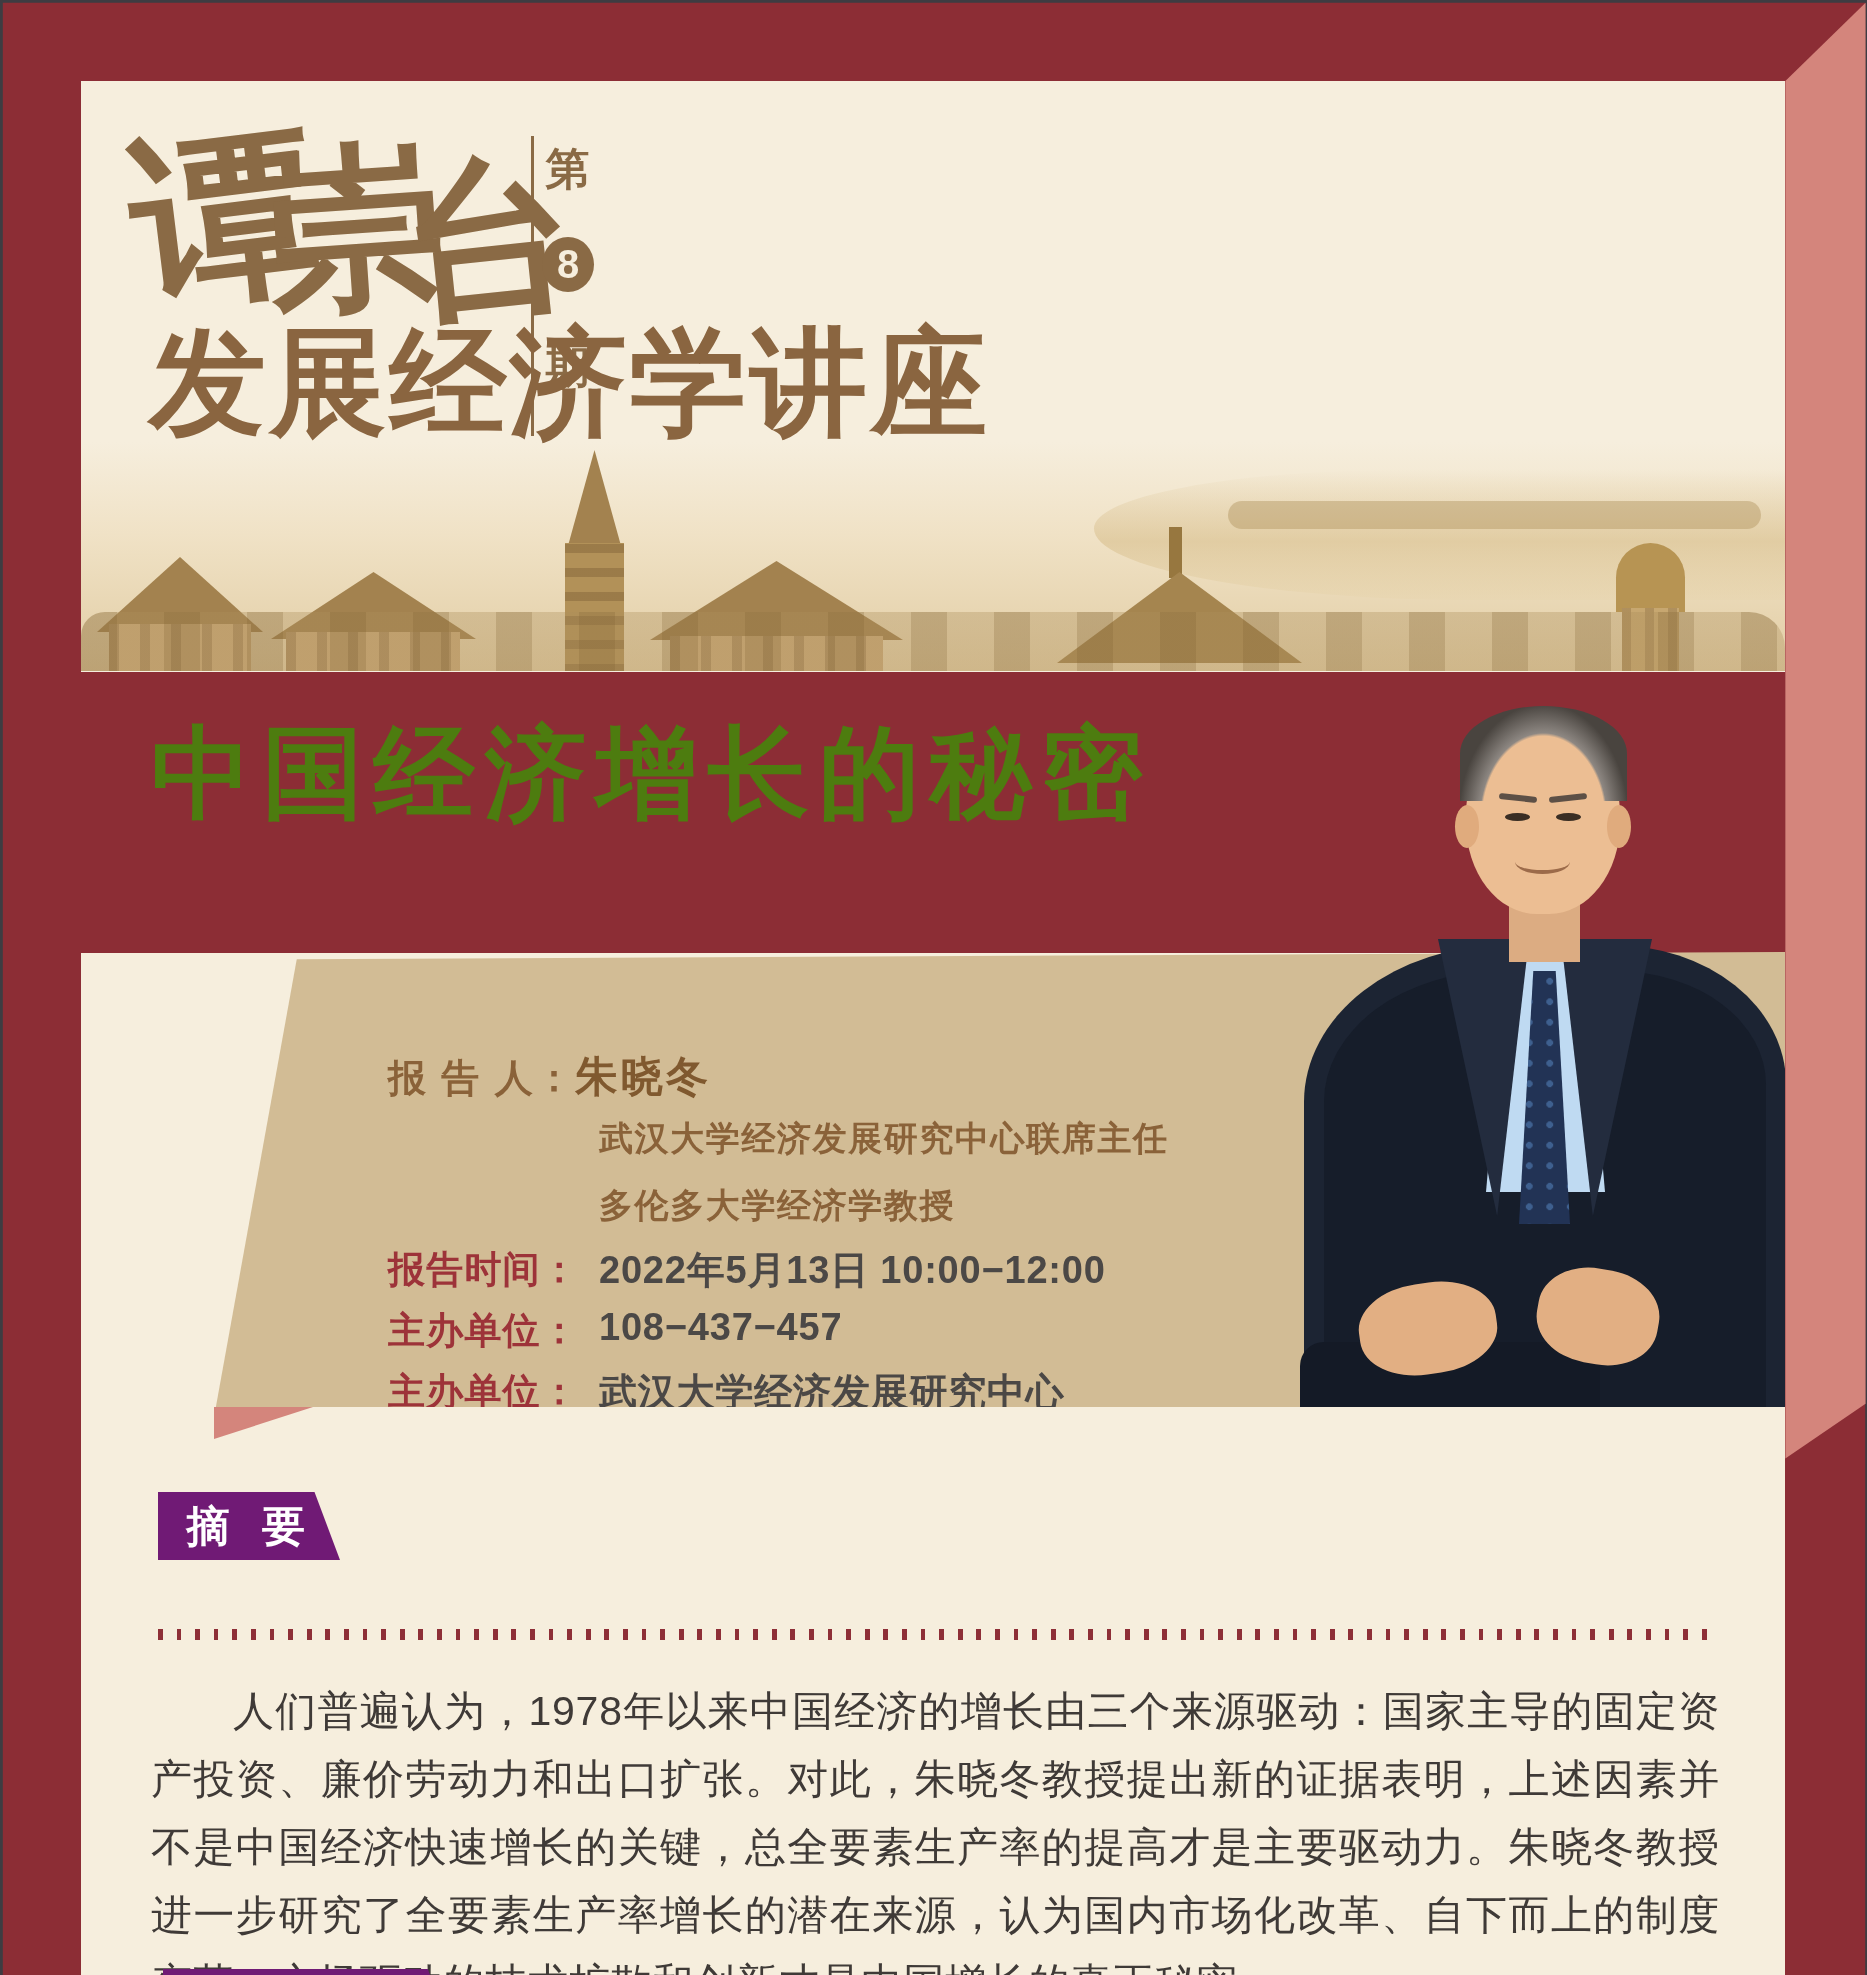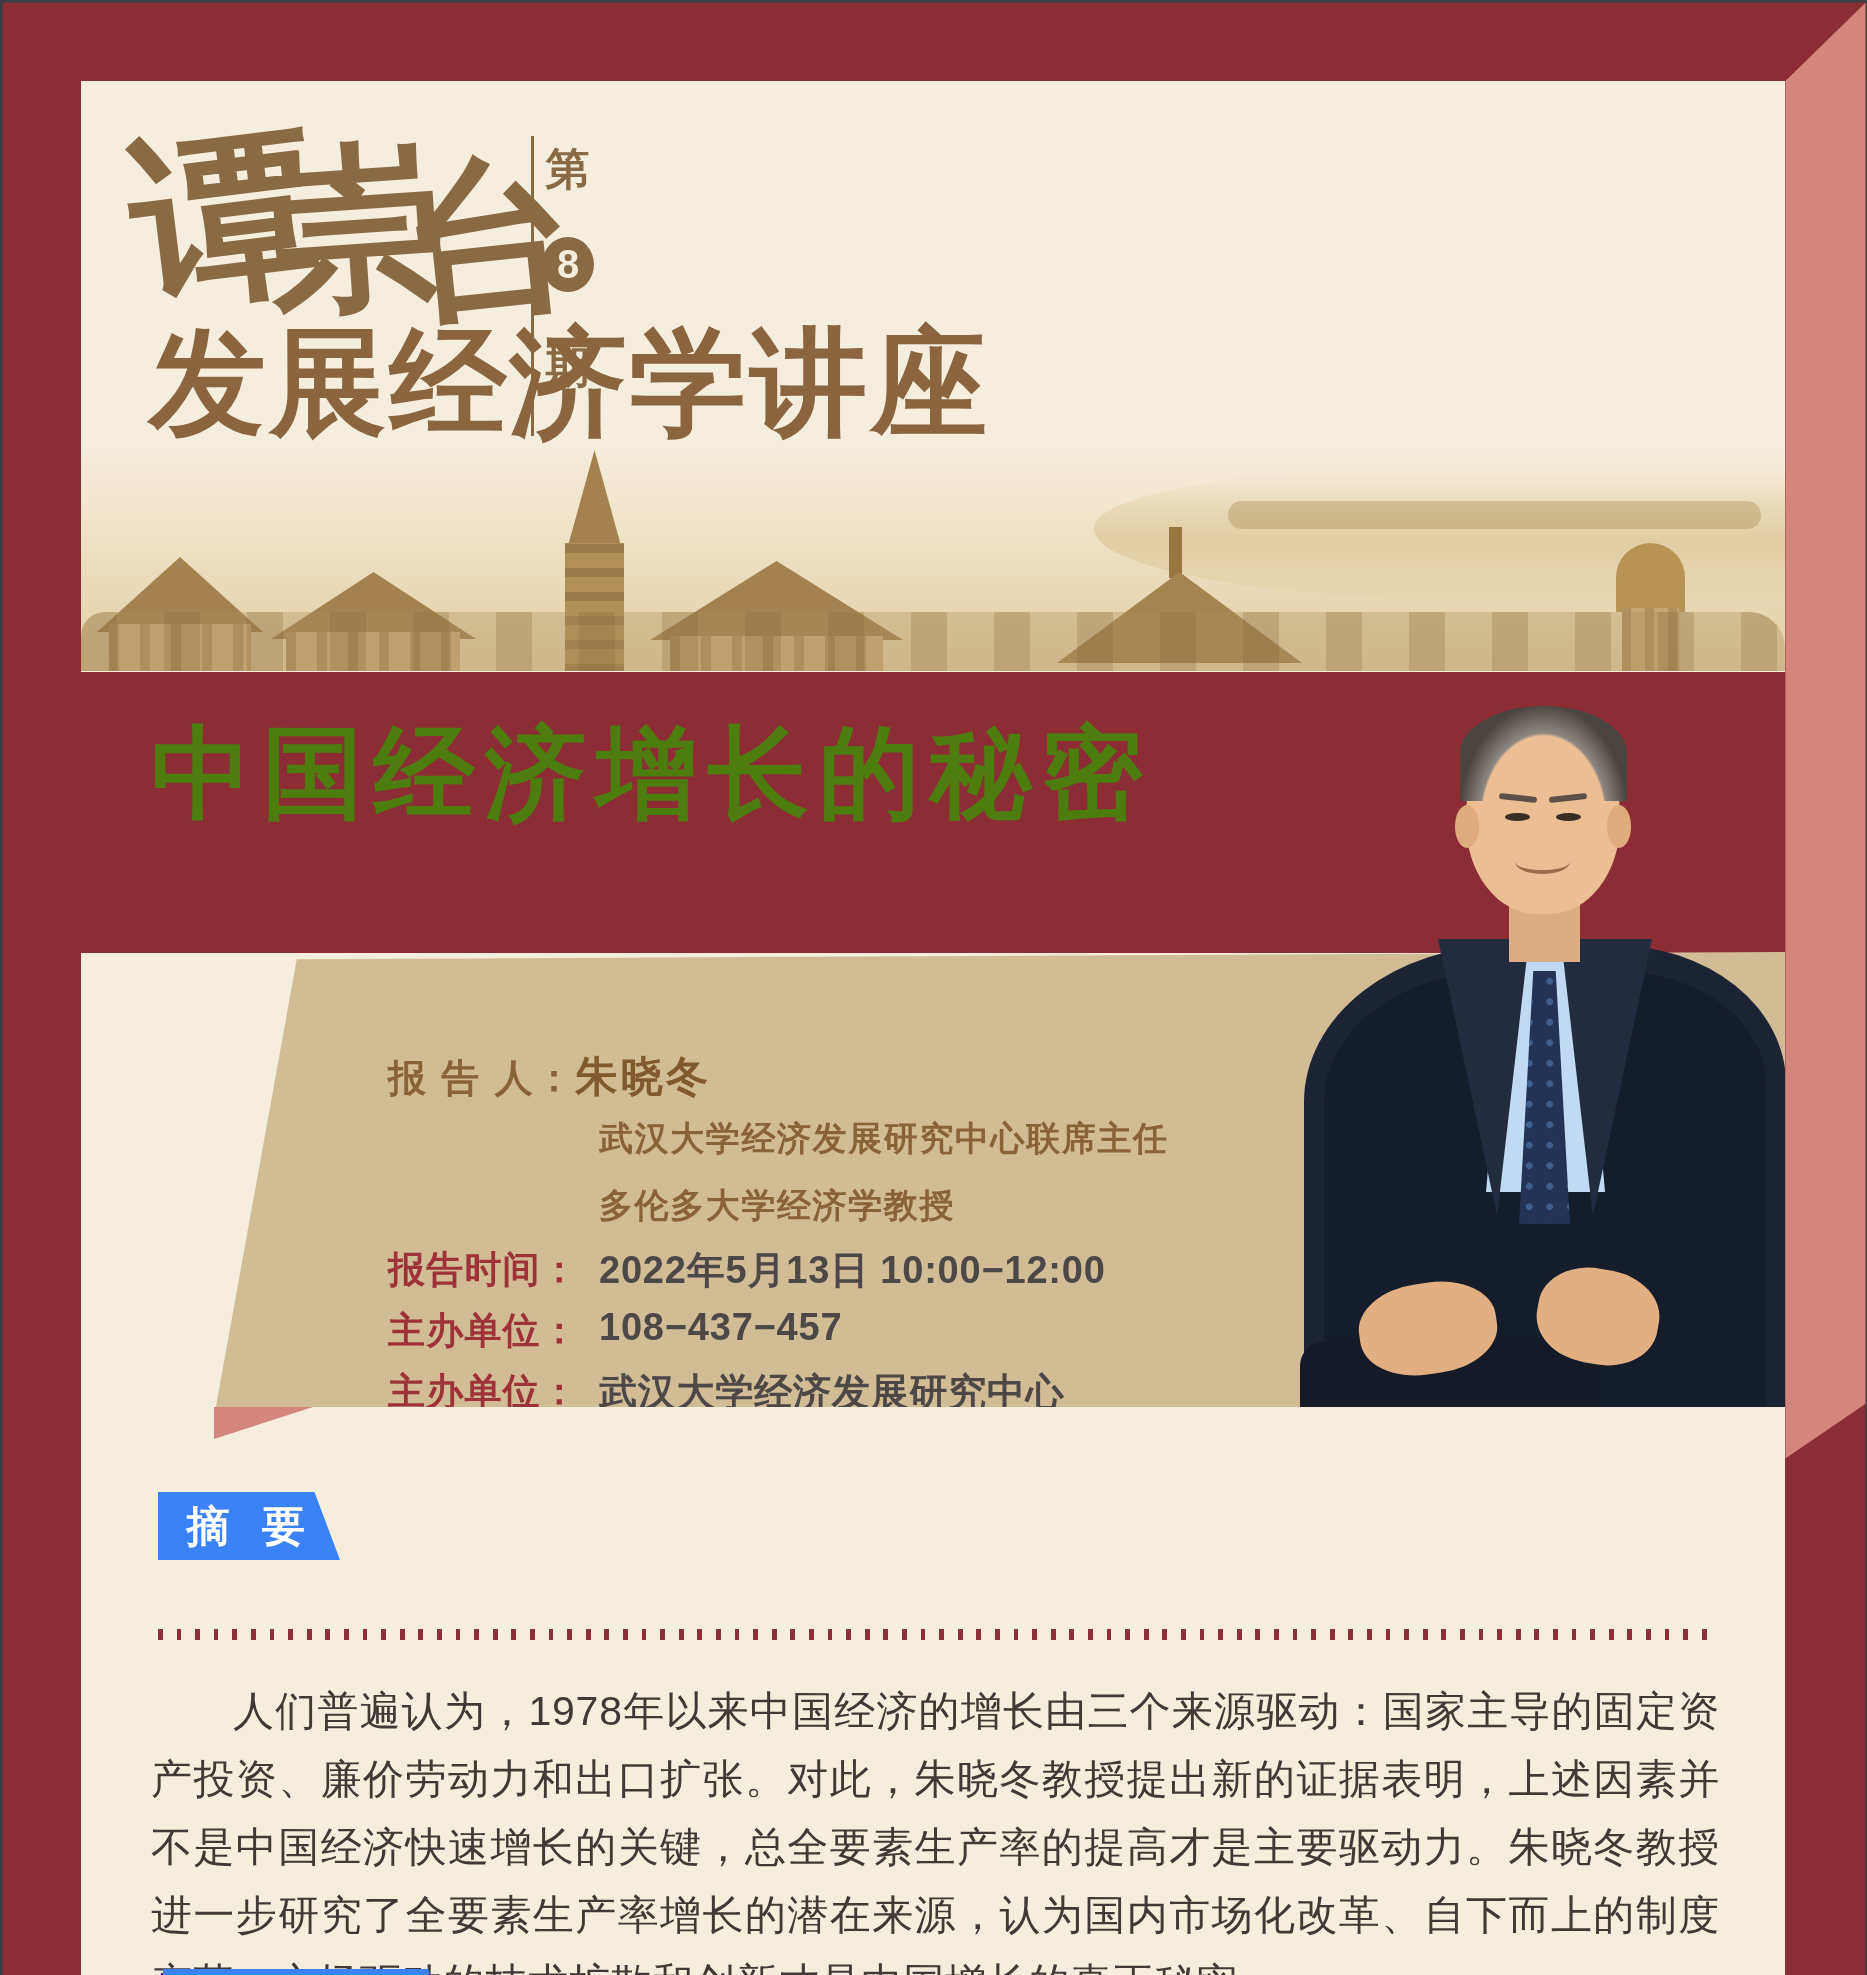--- a/index.html
+++ b/index.html
@@ -94,21 +94,21 @@
   .p-brow-l{position:absolute;left:199px;top:101px;width:38px;height:6.3px;background:#5d5046;border-radius:3.2px;transform:rotate(6deg);}
   .p-brow-r{position:absolute;left:249px;top:101px;width:38px;height:6.3px;background:#5d5046;border-radius:3.2px;transform:rotate(-6deg);}
   .p-eye-l{position:absolute;left:205px;top:119px;width:24.5px;height:8px;background:#3a2e24;border-radius:50%;}
   .p-eye-r{position:absolute;left:256px;top:119px;width:24.5px;height:8px;background:#3a2e24;border-radius:50%;}
   .p-smile{position:absolute;left:215px;top:156px;width:55px;height:24px;border-bottom:4.7px solid #9c6b4a;border-radius:50%;}
   .p-hand-l{position:absolute;left:59px;top:589px;width:138px;height:91px;background:#e2af83;border-radius:45%;transform:rotate(-8deg);}
   .p-hand-r{position:absolute;left:237px;top:575px;width:122px;height:95px;background:#e2af83;border-radius:45%;transform:rotate(10deg);}
   .p-knee{position:absolute;left:0;top:648px;width:300px;height:65px;background:#141a26;border-radius:24px 24px 0 0;}
 
   
-  .sec-label{position:absolute;background:#3b82f6;color:#ffffff;font-weight:bold;z-index:3;}
+  .sec-label{position:absolute;background:#701a75;color:#ffffff;font-weight:bold;z-index:3;}
   .abstract-label{left:77px;top:1411px;width:182px;height:68px;clip-path:polygon(0 0,86% 0,100% 100%,0 100%);
                   font-size:43px;line-height:68px;padding-left:28.4px;letter-spacing:10.3px;}
   .bio-label{left:82px;top:1888px;width:291px;height:70px;clip-path:polygon(0 0,91% 0,100% 100%,0 100%);
              font-size:43px;line-height:70px;padding-left:23px;letter-spacing:4px;}
   .dotted{position:absolute;height:11px;z-index:2;
           background:repeating-linear-gradient(90deg,#8e2f37 0 4.7px,transparent 4.7px 18.6px);}
   .dot1{left:77px;top:1548px;width:1561px;}
   .para{position:absolute;left:70px;width:1569px;font-size:41px;line-height:68px;color:#3f3a37;
         text-align:justify;text-indent:2em;letter-spacing:0.8px;z-index:3;}
   .abstract-text{top:1596px;}

